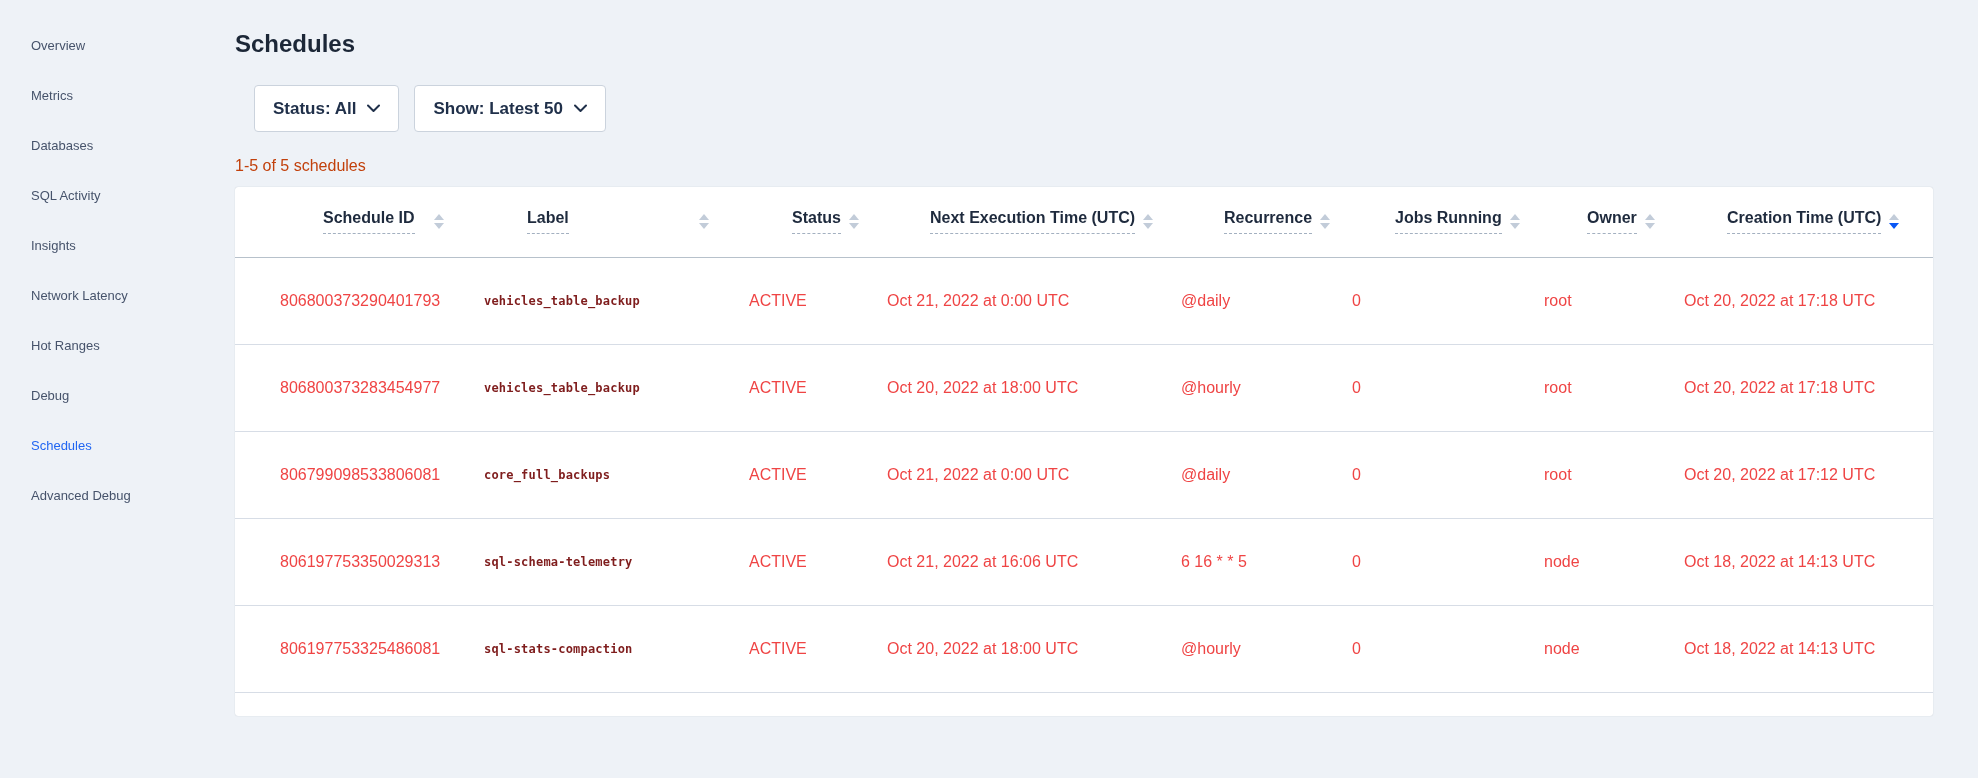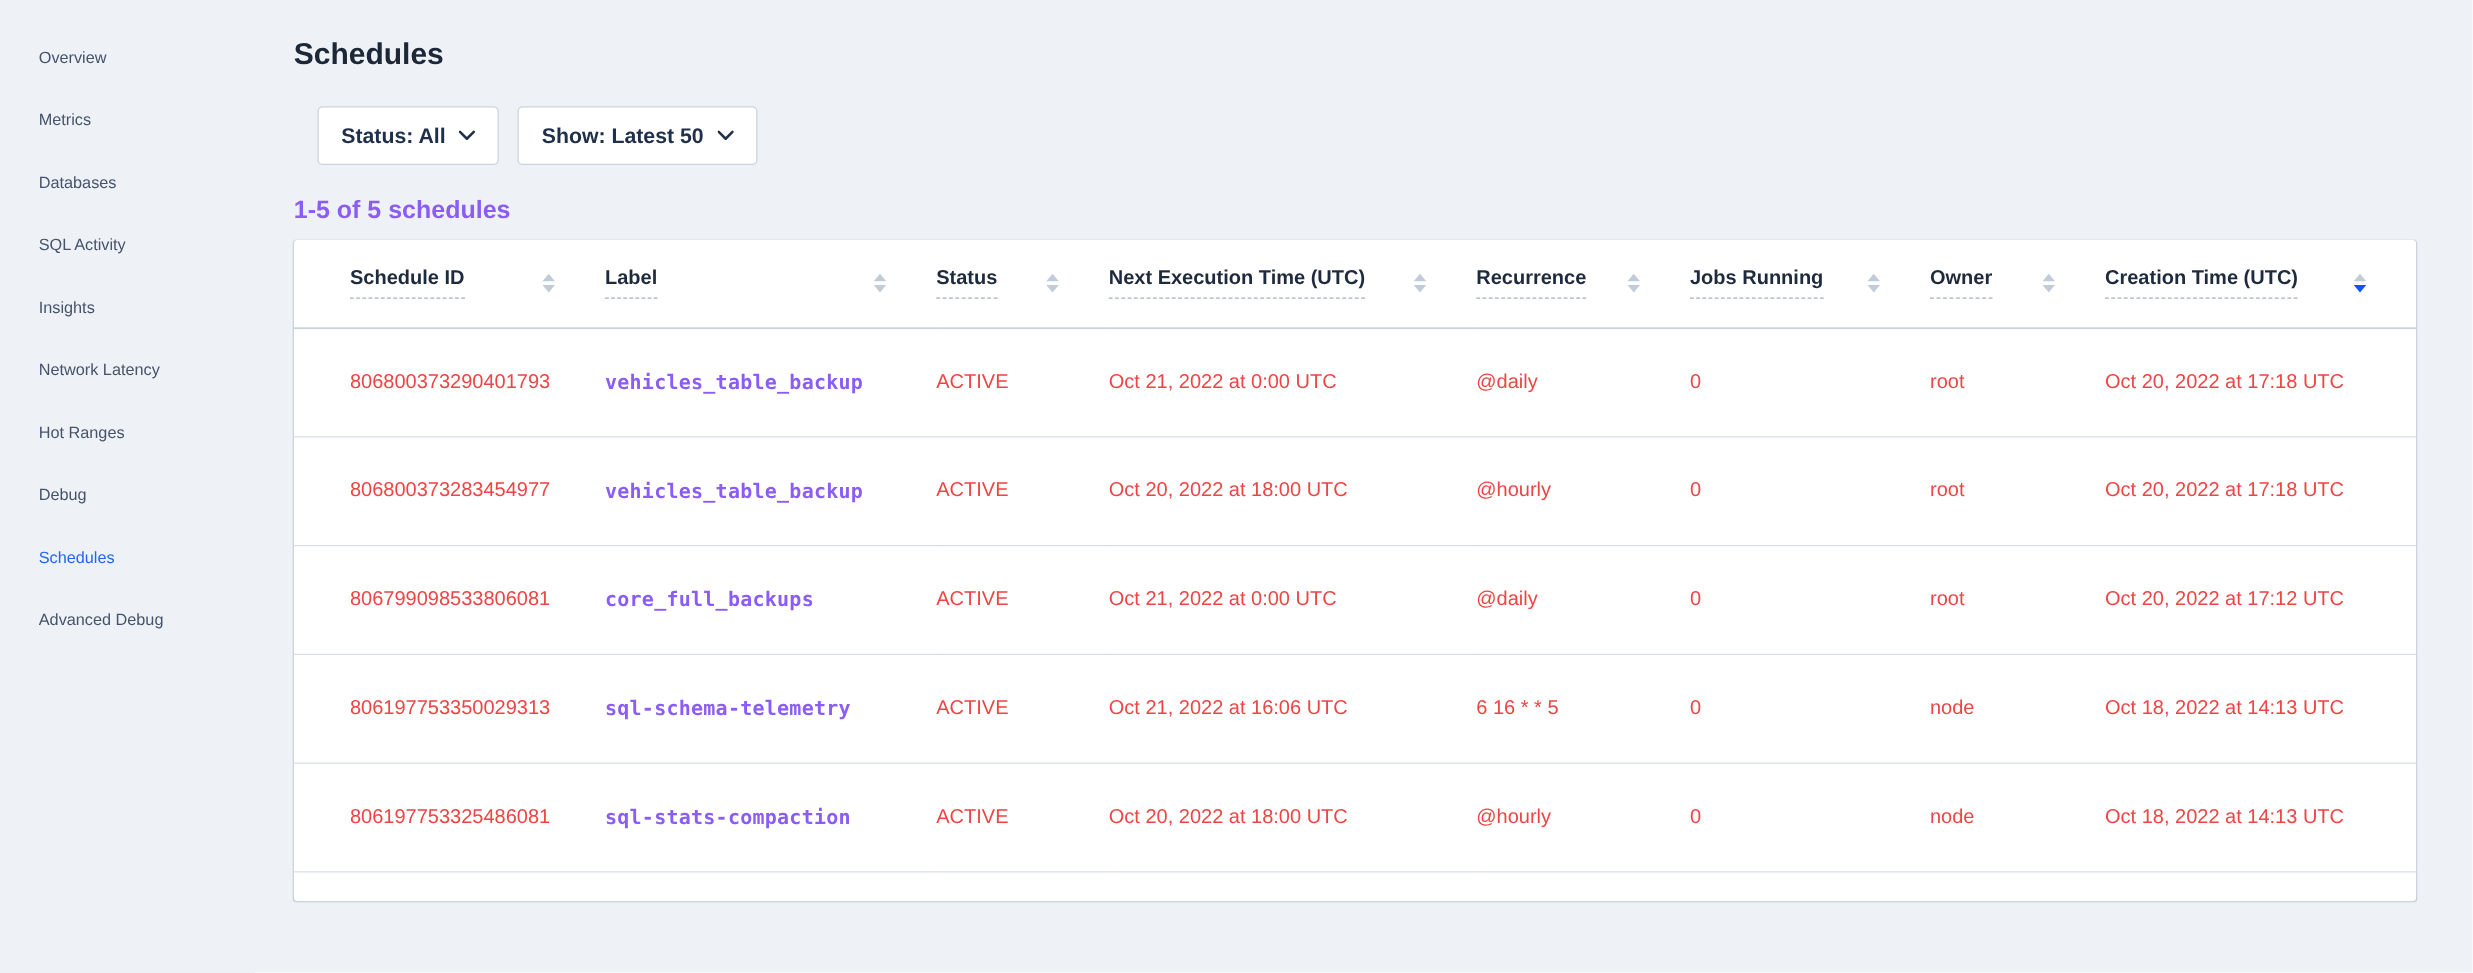--- a/index.html
+++ b/index.html
@@ -26,50 +26,50 @@
 
   .filters { margin-top:27px; display:flex; gap:15px;padding-left:19px; }
   .filter-btn {
     display:inline-flex; align-items:center; height:47px; padding:0 18px;
     background:#fff; border:1px solid #cbd3dd; border-radius:4px;
     font-family:"Liberation Sans", sans-serif;
     font-size:17px; font-weight:700; color:#20304a; cursor:pointer;
   }
   .filter-btn .chev { margin-left:11px; display:inline-flex; }
 
-  .results-count { margin-top:25px; font-size:20px; color:#8b5cf6;font-weight:bold; }
+  .results-count { margin-top:25px; font-size:16px; color:#c2410c; }
 
   
   .card {
     margin-top:12px; background:#fff; border-radius:3px;
     box-shadow:0 0 1px rgba(67,90,111,.35);
     padding-bottom:23px; width:1698px;
   }
   table { width:100%; border-collapse:collapse; table-layout:fixed; }
   th, td { text-align:left; vertical-align:middle; }
   th { height:70px; border-bottom:1px solid #b7c1cb; }
   td { height:87px; border-bottom:1px solid #d7dde6; font-size:16px; color:#ef4444; }
   th:first-child, td:first-child { padding-left:45px; }
   .th-inner {
     display:flex; align-items:center; justify-content:space-between;
-    padding-right:40px; cursor:pointer;
+    padding-right:40px; cursor:pointer;margin-left:43px;
   }
   .th-label {
     font-size:16px; font-weight:700; color:#1e2a3d;
     border-bottom:1px dashed #a3b0c0; padding-bottom:6px; white-space:nowrap;
   }
   .sort-icon { display:inline-flex; flex-direction:column; align-items:center; margin-left:8px; }
   .tri { width:0; height:0; border-left:5px solid transparent; border-right:5px solid transparent; }
   .tri-up { border-bottom:6px solid #c2ccd9; }
   .tri-down { border-top:6px solid #c2ccd9; margin-top:3px; }
   .sort-desc .tri-down { border-top-color:#0a57f5; }
 
   .cell-label {
     font-family:"DejaVu Sans Mono", monospace;
-    font-weight:700; font-size:16px; color:#8b5cf6; letter-spacing:.2px;
+    font-weight:700; font-size:12px; color:#7f1d1d; letter-spacing:.2px;
   }
 </style>
 </head>
 <body>
 
 <div class="app">
 
   <nav class="sidebar" id="sidebar">
       <div class="nav-item">Overview</div>
       <div class="nav-item">Metrics</div>

